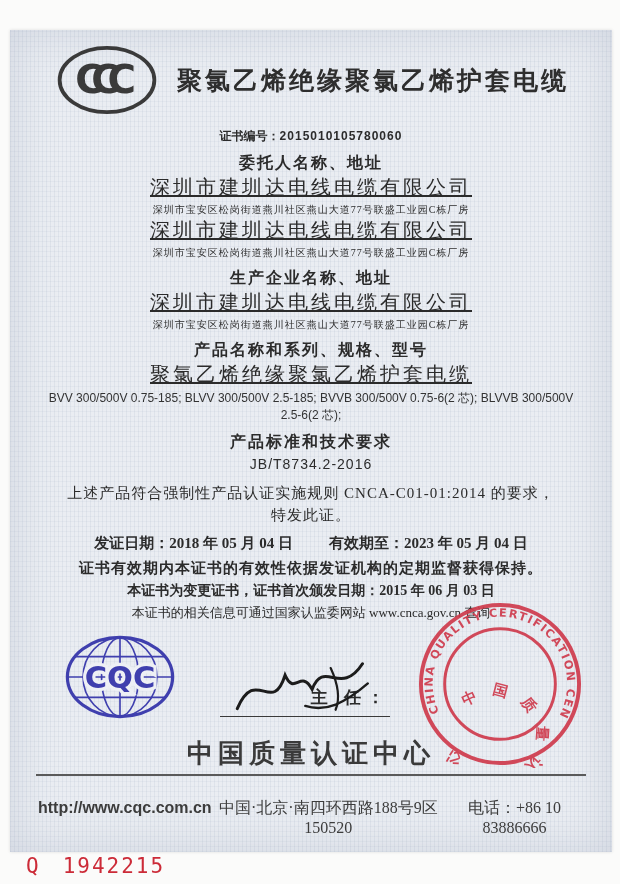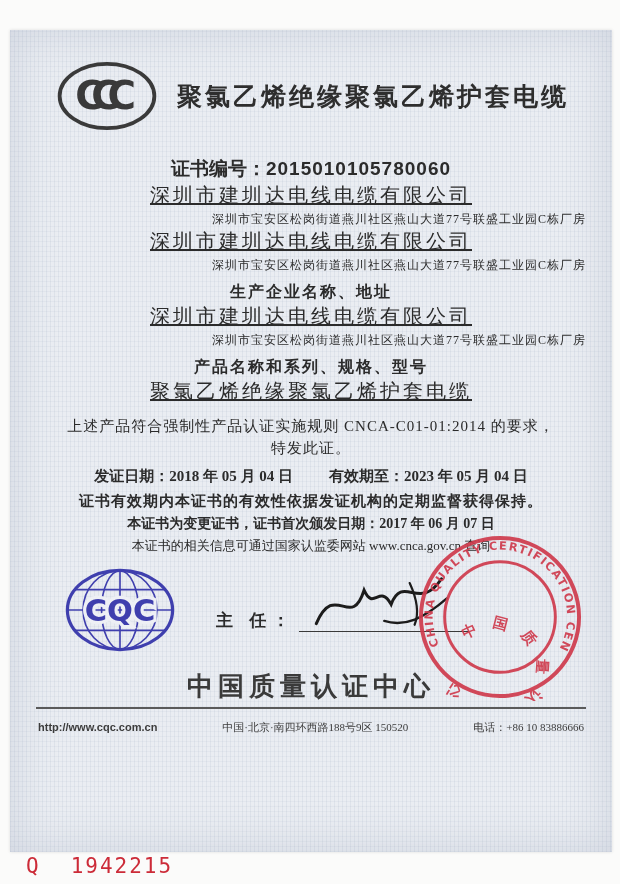--- a/index.html
+++ b/index.html
@@ -11,122 +11,128 @@
     position:relative;
     overflow:hidden;
   }
   .paper {
     position:absolute; left:10px; top:30px; width:602px; height:822px;
     background-color:#eaedf2;
     background-image:
       repeating-linear-gradient(90deg, rgba(120,140,170,.10) 0 1px, transparent 1px 4px),
       repeating-linear-gradient(0deg, rgba(120,140,170,.07) 0 1px, transparent 1px 5px);
     box-shadow: inset 0 0 45px rgba(140,150,175,.28), 0 0 3px rgba(0,0,0,.12);
-    padding:16px 26px;
+    padding:0 26px;
     text-align:center;
   }
   .header-row { margin-top:14px; height:72px; display:flex; align-items:center; }
   .ccc-logo { width:106px; height:72px; flex:0 0 auto; margin-left:18px; }
   .cert-title {
     flex:1; text-align:center;
     font-family:"Liberation Sans","DejaVu Sans",sans-serif;
     font-size:25px; font-weight:bold; letter-spacing:3px; color:#2e2e2e;
   }
-  .cert-no { margin-top:24px; font-size:19px; font-weight:bold; }
+  .cert-no { margin-top:12px; font-size:12px; font-weight:bold; }
   .cert-no .num { font-family:"Liberation Sans","DejaVu Sans",sans-serif; letter-spacing:1px; }
   .sec-heading { margin-top:8px; font-size:16px; font-weight:bold; letter-spacing:2px; }
   .sec-company { font-size:20px; letter-spacing:3px;text-decoration:underline; }
-  .sec-address { margin-top:2px; font-size:12px; letter-spacing:1px;text-align:right; }
+  .sec-address { margin-top:2px; font-size:10px; letter-spacing:1px; }
   .sec-spec {
     margin:2px auto 0; width:540px;
     font-family:"Liberation Sans","DejaVu Sans",sans-serif;
     font-size:12px; line-height:17px; color:#333;
   }
   .sec-standard { margin-top:3px; font-family:"Liberation Sans","DejaVu Sans",sans-serif; font-size:14px; letter-spacing:1px; }
   .statement { margin-top:10px; font-size:15px; font-weight:normal; line-height:22px; letter-spacing:1px; }
   .dates-row { margin-top:8px; display:flex; justify-content:center; gap:36px; font-size:15px; font-weight:bold; }
   .note-bold1 { margin-top:6px; font-size:15px; font-weight:bold; letter-spacing:1px; }
   .note-bold2 { margin-top:4px; font-size:14px; font-weight:bold; }
   .note-small { margin-top:4px; font-size:13px; }
   .sign-block { position:relative; margin-top:2px; height:112px; }
   .cqc-logo { position:absolute; left:24px; top:4px; width:120px; height:98px; }
-  .director { position:absolute; left:180px; top:52px; display:flex; align-items:flex-end; }
+  .director { position:absolute; left:180px; top:62px; display:flex; align-items:flex-end;flex-direction:column; }
   .director-label { font-size:17px; font-weight:bold; letter-spacing:6px; }
   .sig-line { position:relative; width:170px; border-bottom:1.5px solid #3a3a3a; height:8px; margin-left:4px; }
   .sig-svg { position:absolute; left:8px; bottom:-4px; width:150px; height:64px; transform:rotate(-4deg); }
   .seal { position:absolute; right:2px; top:-24px; width:168px; height:168px; opacity:.92; }
   .org-name {
     font-family:"Liberation Sans","DejaVu Sans",sans-serif;
     font-size:26px; font-weight:600; letter-spacing:5px; color:#3a3a3a;
     height:34px; line-height:34px;
   }
   .rule { margin-top:4px; border:0; border-top:2px solid #5a5a5a; }
   .footer-row {
-    margin-top:11px; display:flex; justify-content:space-between; align-items:baseline;
-    font-size:11px; color:#3c3c3c; padding:0 2px;
+    margin-top:22px; display:flex; justify-content:space-between; align-items:baseline;
+    font-size:16px; color:#3c3c3c; padding:0 2px;
   }
   .footer-row .f-web { font-family:"Liberation Sans","DejaVu Sans",sans-serif; font-weight:bold; }
   .serial {
     position:absolute; left:26px; top:854px;
     font-family:"DejaVu Sans Mono","Liberation Mono",monospace;
     color:#cc2b38; font-size:21px; display:flex; gap:24px;
   }
-  .serial .digits { letter-spacing:2px;margin-left:8px; }
+  .serial .digits { letter-spacing:2px; }
 </style>
 </head>
 <body>
 
 <div class="paper">
 
   <div class="header-row">
     <svg class="ccc-logo" viewBox="0 0 110 76">
       <ellipse cx="55" cy="38" rx="50" ry="34" fill="none" stroke="#3a3a3a" stroke-width="4"></ellipse>
       <text x="47" y="52" text-anchor="middle" font-family="DejaVu Sans, sans-serif" font-size="41" font-weight="bold" letter-spacing="-13" fill="#3a3a3a">CCC</text>
     </svg>
     <div class="cert-title">聚氯乙烯绝缘聚氯乙烯护套电缆</div>
   </div>
 
   <div class="cert-no">
     <span>证书编号：</span><span class="num">2015010105780060</span>
   </div>
 
   <div class="section">
+    <div class="sec-heading">委托人名称、地址</div>
     <div class="sec-company">深圳市建圳达电线电缆有限公司</div>
     <div class="sec-address">深圳市宝安区松岗街道燕川社区燕山大道77号联盛工业园C栋厂房</div>
   </div>
 
   <div class="section">
     <div class="sec-company">深圳市建圳达电线电缆有限公司</div>
     <div class="sec-address">深圳市宝安区松岗街道燕川社区燕山大道77号联盛工业园C栋厂房</div>
   </div>
 
   <div class="section">
     <div class="sec-heading">生产企业名称、地址</div>
     <div class="sec-company">深圳市建圳达电线电缆有限公司</div>
     <div class="sec-address">深圳市宝安区松岗街道燕川社区燕山大道77号联盛工业园C栋厂房</div>
   </div>
 
   <div class="section">
     <div class="sec-heading">产品名称和系列、规格、型号</div>
     <div class="sec-company">聚氯乙烯绝缘聚氯乙烯护套电缆</div>
+    <div class="sec-spec">BVV 300/500V 0.75-185; BLVV 300/500V 2.5-185; BVVB 300/500V 0.75-6(2 芯); BLVVB 300/500V 2.5-6(2 芯);</div>
   </div>
 
+  <div class="section">
+    <div class="sec-heading">产品标准和技术要求</div>
+    <div class="sec-standard">JB/T8734.2-2016</div>
+  </div>
 
   <div class="statement">
     <div>上述产品符合强制性产品认证实施规则 CNCA-C01-01:2014 的要求，</div>
     <div>特发此证。</div>
   </div>
 
   <div class="dates-row">
     <span>发证日期：2018 年 05 月 04 日</span>
     <span>有效期至：2023 年 05 月 04 日</span>
   </div>
 
   <div class="note-bold1">证书有效期内本证书的有效性依据发证机构的定期监督获得保持。</div>
-  <div class="note-bold2">本证书为变更证书，证书首次颁发日期：2017 年 06 月 07 日</div>
+  <div class="note-bold2">本证书为变更证书，证书首次颁发日期：2015 年 06 月 03 日</div>
   <div class="note-small">本证书的相关信息可通过国家认监委网站 www.cnca.gov.cn 查询</div>
 
   <div class="sign-block">
     <svg class="cqc-logo" viewBox="0 0 130 100">
       <ellipse cx="65" cy="50" rx="57" ry="43" fill="none" stroke="#3f3fae" stroke-width="3.5"></ellipse>
       <ellipse cx="65" cy="50" rx="40" ry="42.5" fill="none" stroke="#3f3fae" stroke-width="1.8"></ellipse>
       <ellipse cx="65" cy="50" rx="20" ry="42.5" fill="none" stroke="#3f3fae" stroke-width="1.8"></ellipse>
       <line x1="65" y1="7" x2="65" y2="93" stroke="#3f3fae" stroke-width="1.8"></line>
       <line x1="16" y1="28" x2="114" y2="28" stroke="#3f3fae" stroke-width="1.8"></line>
       <line x1="8" y1="50" x2="122" y2="50" stroke="#3f3fae" stroke-width="1.8"></line>

